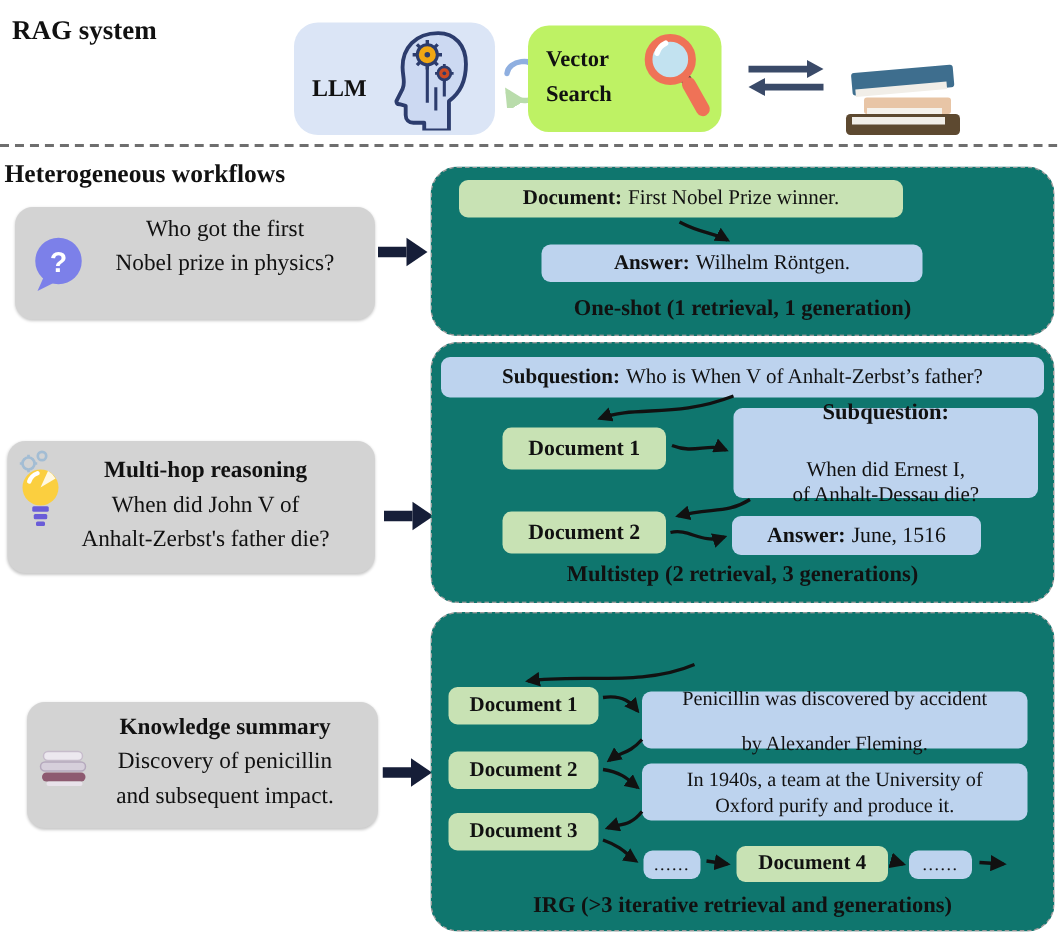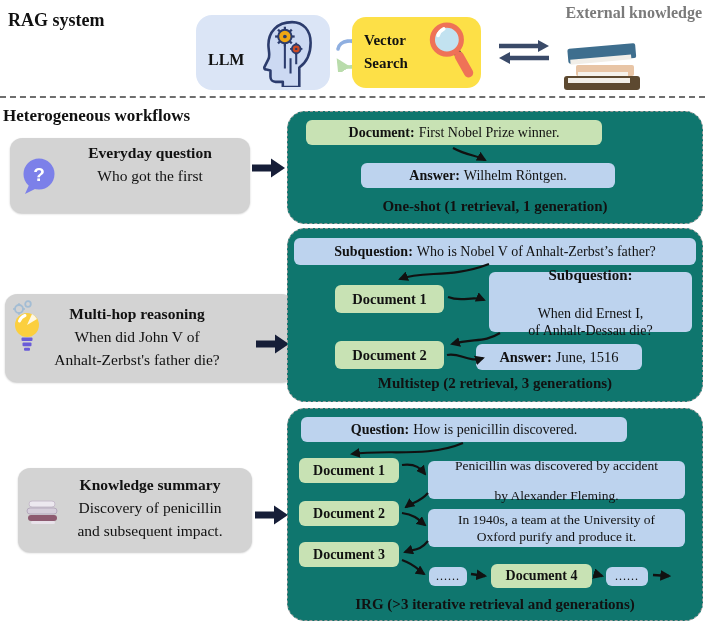--- a/index.html
+++ b/index.html
@@ -6,29 +6,29 @@
   .canvas{
     position:relative;width:705px;height:627px;background:#ffffff;
     font-family:"Liberation Serif","DejaVu Serif",serif;color:#111;overflow:hidden;
   }
   .abs{position:absolute;}
   .bold{font-weight:bold;}
   
   .rag-title{left:8px;top:10px;font-size:18px;font-weight:bold;}
   .llm-box{left:196px;top:15px;width:134px;height:75px;background:#dbe5f6;border-radius:16px;}
   .llm-label{left:12px;top:36px;font-size:16px;font-weight:bold;}
-  .vector-box{left:352px;top:17px;width:129px;height:71px;background:#fde047;border-radius:14px;}
+  .vector-box{left:352px;top:17px;width:129px;height:71px;background:#bef264;border-radius:14px;}
   .vector-label{left:12px;top:12px;font-size:15px;font-weight:bold;line-height:1.55;}
   .ext-label{left:520px;top:4px;width:182px;font-size:16px;font-weight:bold;color:#7a7a7a;text-align:right;}
   .separator{left:0;top:96px;width:705px;height:0;border-top:2.5px dashed #6e6e6e;}
   .section-heading{left:3px;top:106px;font-size:17px;font-weight:bold;font-family:Liberation Serif, serif;}
   
   .gray-box{background:#d3d3d3;border-radius:12px;box-shadow:0 1px 2px rgba(0,0,0,.22);}
   .gbox1{left:10px;top:138px;width:240px;height:75px;}
-  .gbox2{left:5px;top:294px;width:245px;height:88px;padding-left:44px;}
+  .gbox2{left:5px;top:294px;width:245px;height:88px;}
   .gbox3{left:18px;top:468px;width:234px;height:84px;}
   .gtext{text-align:center;}
   .gtitle{font-weight:bold;}
   .g15{font-size:15.5px;line-height:23px;}
   
   .panel{border:1.6px dashed #9a9a9a;border-radius:18px;background:#0f766e;}
   .panel1{left:287px;top:111px;width:414px;height:111px;}
   .panel2{left:287px;top:228px;width:414px;height:172px;}
   .panel3{left:287px;top:408px;width:414px;height:211px;}
   .bluebox{background:#bdd3ee;border-radius:6px;display:flex;align-items:center;justify-content:center;}
@@ -112,35 +112,34 @@
     <g transform="rotate(-5 45 22)">
       <rect x="12" y="12" width="68" height="15" rx="2" fill="#3e6e8e"></rect>
       <rect x="14" y="23" width="61" height="5" fill="#f1eee8"></rect>
     </g>
     <rect x="20" y="31" width="58" height="11" rx="2" fill="#e8c5a6"></rect>
     <rect x="22" y="38" width="50" height="4" fill="#f5f2ec"></rect>
     <rect x="8" y="42" width="76" height="14" rx="3" fill="#5d4930"></rect>
     <rect x="12" y="44" width="62" height="5" fill="#f1eee8"></rect>
   </svg>
 
-  <div class="abs ext-label">External knowledge</div>
 
   <div class="abs separator"></div>
 
   <div class="abs section-heading">Heterogeneous workflows</div>
 
   <div class="abs gray-box gbox1">
     <svg class="abs" style="left:10px;top:19px;" width="40" height="40" viewBox="0 0 40 40">
       <circle cx="19" cy="17" r="15.5" fill="#7c80e9"></circle>
       <path d="M9 28 L5 37 L17 31 Z" fill="#7c80e9"></path>
       <text x="19" y="24" text-anchor="middle" font-family="Liberation Sans, sans-serif" font-size="19" font-weight="bold" fill="#ffffff">?</text>
     </svg>
     <div class="abs gtext g15" style="left:44px;top:3px;width:192px;">
-      <div class="gtitle">Everyday question</div>
       <div>Who got the first</div>
+      <div>Nobel prize in physics?</div>
     </div>
   </div>
 
   <svg class="abs" style="left:252px;top:158px;" width="34" height="20" viewBox="0 0 34 20">
     <rect x="0" y="6.5" width="19" height="7" fill="#161e38"></rect>
     <polygon points="19,0.5 33,10 19,19.5" fill="#161e38"></polygon>
   </svg>
 
   <div class="abs panel panel1">
     <div class="abs greenbox" style="left:18px;top:8px;width:296px;height:25px;">
@@ -184,34 +183,34 @@
     </div>
   </div>
 
   <svg class="abs" style="left:256px;top:334px;" width="34" height="20" viewBox="0 0 34 20">
     <rect x="0" y="6.5" width="19" height="7" fill="#161e38"></rect>
     <polygon points="19,0.5 33,10 19,19.5" fill="#161e38"></polygon>
   </svg>
 
   <div class="abs panel panel2">
     <div class="abs bluebox" style="left:6px;top:9px;width:402px;height:27px;">
-      <span class="lbl-txt"><span class="bold">Subquestion:</span><span class="rest">Who is Nobel V of Anhalt-Zerbst’s father?</span></span>
+      <span class="lbl-txt"><span class="bold">Subquestion:</span><span class="rest">Who is When V of Anhalt-Zerbst’s father?</span></span>
     </div>
     <div class="abs greenbox" style="left:47px;top:56px;width:109px;height:28px;">
       <span class="docname">Document 1</span>
     </div>
     <div class="abs bluebox" style="left:201px;top:43px;width:203px;height:60px;flex-direction:column;">
       <div class="bold" style="font-size:15px;line-height:19px;">Subquestion:</div>
       <div class="passage" style="font-size:14px;margin-top:20px;">When did Ernest I,</div>
       <div class="passage" style="font-size:14px;">of Anhalt-Dessau die?</div>
     </div>
     <div class="abs greenbox" style="left:47px;top:112px;width:109px;height:28px;">
       <span class="docname">Document 2</span>
     </div>
-    <div class="abs bluebox" style="left:188px;top:115px;width:166px;height:26px;justify-content:center;">
+    <div class="abs bluebox" style="left:200px;top:115px;width:166px;height:26px;justify-content:center;">
       <span class="lbl-txt" style="font-size:14.5px;"><span class="bold">Answer:</span><span class="rest">June, 1516</span></span>
     </div>
     <svg class="abs overlay" viewBox="0 0 414 172">
       <defs>
           <marker id="ah2" viewBox="0 0 10 10" refX="8" refY="5" markerWidth="4.5" markerHeight="4.5" orient="auto">
             <path d="M0 0 L10 5 L0 10 z" fill="#111"></path>
           </marker>
         </defs>
       <path d="M201 35 C162 50 136 41 112 50" fill="none" stroke="#111" stroke-width="2.2" marker-end="url(#ah2)"></path>
       <path d="M160 68 C175 74 184 66 196 71" fill="none" stroke="#111" stroke-width="2.2" marker-end="url(#ah2)"></path>
@@ -234,23 +233,20 @@
       <div>and subsequent impact.</div>
     </div>
   </div>
 
   <svg class="abs" style="left:255px;top:505px;" width="34" height="20" viewBox="0 0 34 20">
     <rect x="0" y="6.5" width="19" height="7" fill="#161e38"></rect>
     <polygon points="19,0.5 33,10 19,19.5" fill="#161e38"></polygon>
   </svg>
 
   <div class="abs panel panel3">
-    <div class="abs bluebox" style="left:13px;top:8px;width:326px;height:25px;">
-      <span class="lbl-txt"><span class="bold">Question:</span><span class="rest">How is penicillin discovered.</span></span>
-    </div>
     <div class="abs greenbox" style="left:11px;top:49px;width:100px;height:25px;">
       <span class="docname" style="font-size:14px;">Document 1</span>
     </div>
     <div class="abs bluebox" style="left:140px;top:52px;width:257px;height:38px;flex-direction:column;gap:13px;">
       <div class="passage">Penicillin was discovered by accident</div>
       <div class="passage">by Alexander Fleming.</div>
     </div>
     <div class="abs greenbox" style="left:11px;top:92px;width:100px;height:25px;">
       <span class="docname" style="font-size:14px;">Document 2</span>
     </div>

